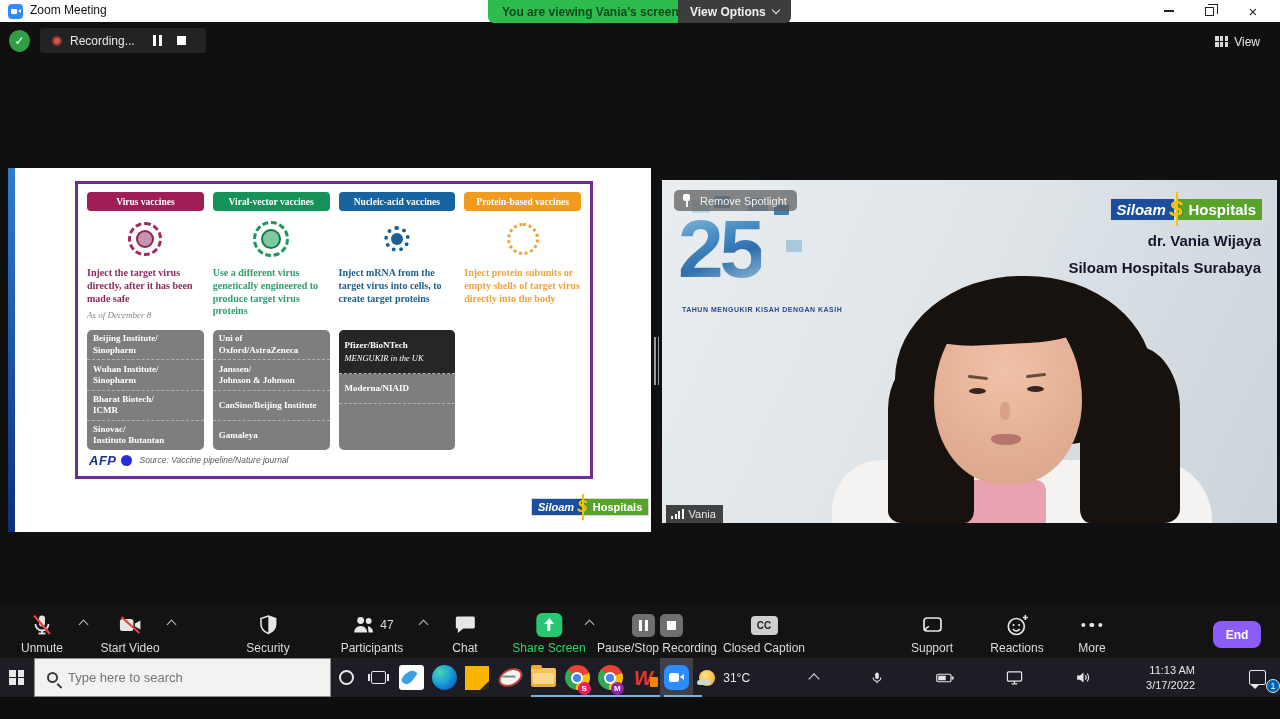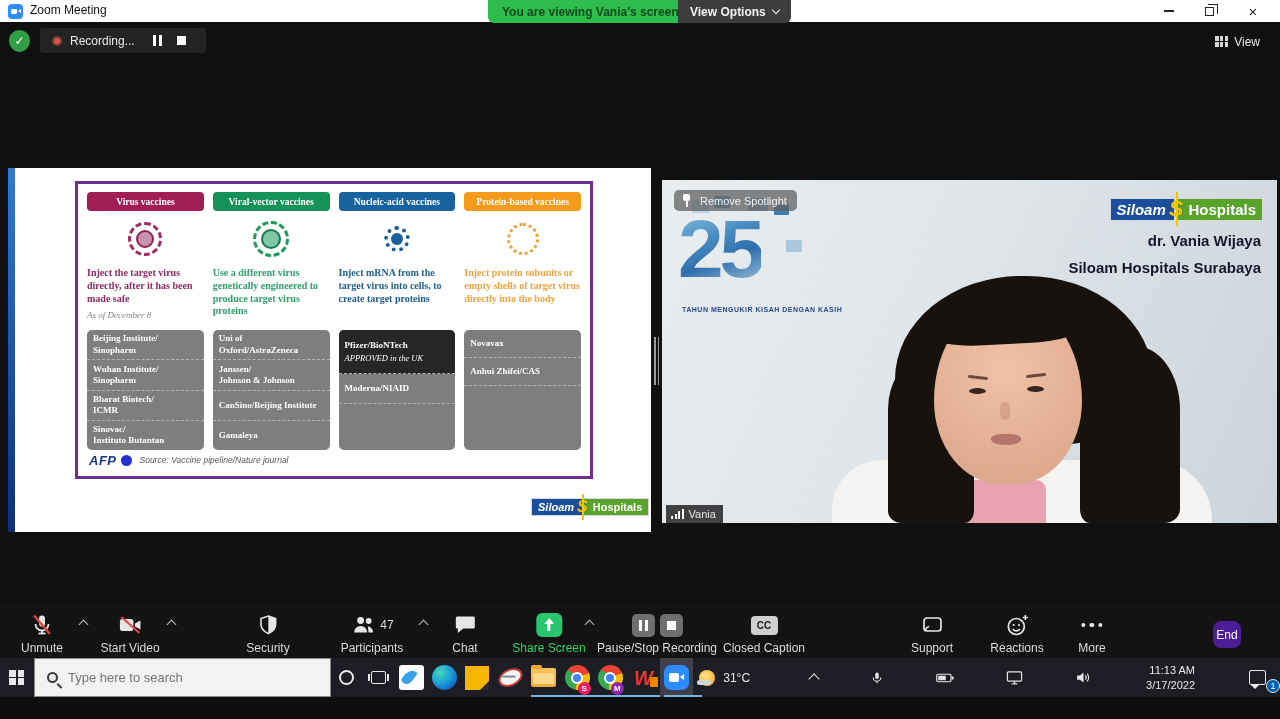--- a/index.html
+++ b/index.html
@@ -136,21 +136,21 @@
   .share-ic::before { content:""; position:absolute; left:8px; top:5px; border-left:5px solid transparent; border-right:5px solid transparent; border-bottom:6px solid #fff; }
   .share-ic::after { content:""; position:absolute; left:11.5px; top:10px; width:3px; height:8px; background:#fff; }
   .sqbtn { width:23px; height:23px; background:#6f6f6f; border-radius:5px; display:flex; align-items:center; justify-content:center; gap:3px; }
   .sqbtn .pb { width:3px; height:11px; background:#fff; }
   .sqbtn .st { width:9px; height:9px; background:#fff; }
   .cc-ic { width:27px; height:19px; background:#cfcfcf; border-radius:4px; display:flex; align-items:center; justify-content:center; font-size:10px; font-weight:800; color:#1e1e1e; }
   .bo-ic { width:21px; height:21px; display:grid; grid-template-columns:1fr 1fr; grid-template-rows:1fr 1fr; gap:2.5px; }
   .bo-ic i { background:#e6e6e6; border-radius:2px; }
   .more-ic { display:flex; gap:4px; }
   .more-ic i { width:4.5px; height:4.5px; border-radius:50%; background:#e6e6e6; }
-  .end-btn { position:absolute; left:1213px; top:18px; width:28px; height:27px; background:#4c1d95; border-radius:8px; color:#fff; font-size:12px; font-weight:normal; display:flex; align-items:center; justify-content:center; }
+  .end-btn { position:absolute; left:1213px; top:18px; width:48px; height:27px; background:#8b5cf6; border-radius:8px; color:#fff; font-size:12px; font-weight:bold; display:flex; align-items:center; justify-content:center; }
 
   
   #taskbar { position:absolute; left:0; top:658px; width:1280px; height:39px; background:#1d1d26; display:flex; align-items:center; }
   .tb-start { width:47px; height:39px; display:flex; align-items:center; justify-content:center; }
   .win-logo { width:15px; height:15px; display:grid; grid-template-columns:1fr 1fr; grid-template-rows:1fr 1fr; gap:1.5px; }
   .win-logo i { background:#e8e8e8; }
   .tb-search { width:321px; height:39px; background:#f2f2f2; border:1px solid #8a8a8a; display:flex; align-items:center; gap:10px; padding:0 12px; }
   .mag-icon { width:11px; height:11px; border:2px solid #3b3b3b; border-radius:50%; position:relative; flex:none; }
   .mag-icon::after { content:""; position:absolute; left:9px; top:9px; width:6px; height:2px; background:#3b3b3b; transform:rotate(45deg); transform-origin:0 0; }
   .tb-search input { border:none; outline:none; background:transparent; font-size:13px; color:#4a4a4a; font-family:"Liberation Sans",sans-serif; width:250px; }
@@ -290,38 +290,33 @@
             <div class="vhead h3">Nucleic-acid vaccines</div>
             <div class="vicon">
                 <span class="virus3">
                   <i></i>
                 </span>
               </div>
             <div class="vdesc d3">Inject mRNA from the target virus into cells, to create target proteins</div>
             <div class="vlist">
               <div class="vitem dark">
                 <span>Pfizer/BioNTech</span>
-                <span class="apnote">APPROVED in the UK</span>
+                <span class="apnote">MENGUKIR in the UK</span>
               </div>
               <div class="vitem" style="flex:0 0 30px;">Moderna/NIAID</div>
               <div class="vitem fill"></div>
             </div>
           </div>
 
           <div class="vcol">
             <div class="vhead h4">Protein-based vaccines</div>
             <div class="vicon">
                 <span class="virus4"></span>
               </div>
             <div class="vdesc d4">Inject protein subunits or empty shells of target virus directly into the body</div>
-            <div class="vlist">
-              <div class="vitem" style="flex:0 0 28px;">Novavax</div>
-              <div class="vitem" style="flex:0 0 28px;">Anhui Zhifei/CAS</div>
-              <div class="vitem fill"></div>
-            </div>
           </div>
         </div>
         <div class="vfoot">
           <span class="afp">AFP</span>
           <i class="afp-dot"></i>
           <span class="vsource">Source: Vaccine pipeline/Nature journal</span>
         </div>
       </div>
       <div class="siloam-logo slide-logo">
         <span class="p1">Siloam</span>

